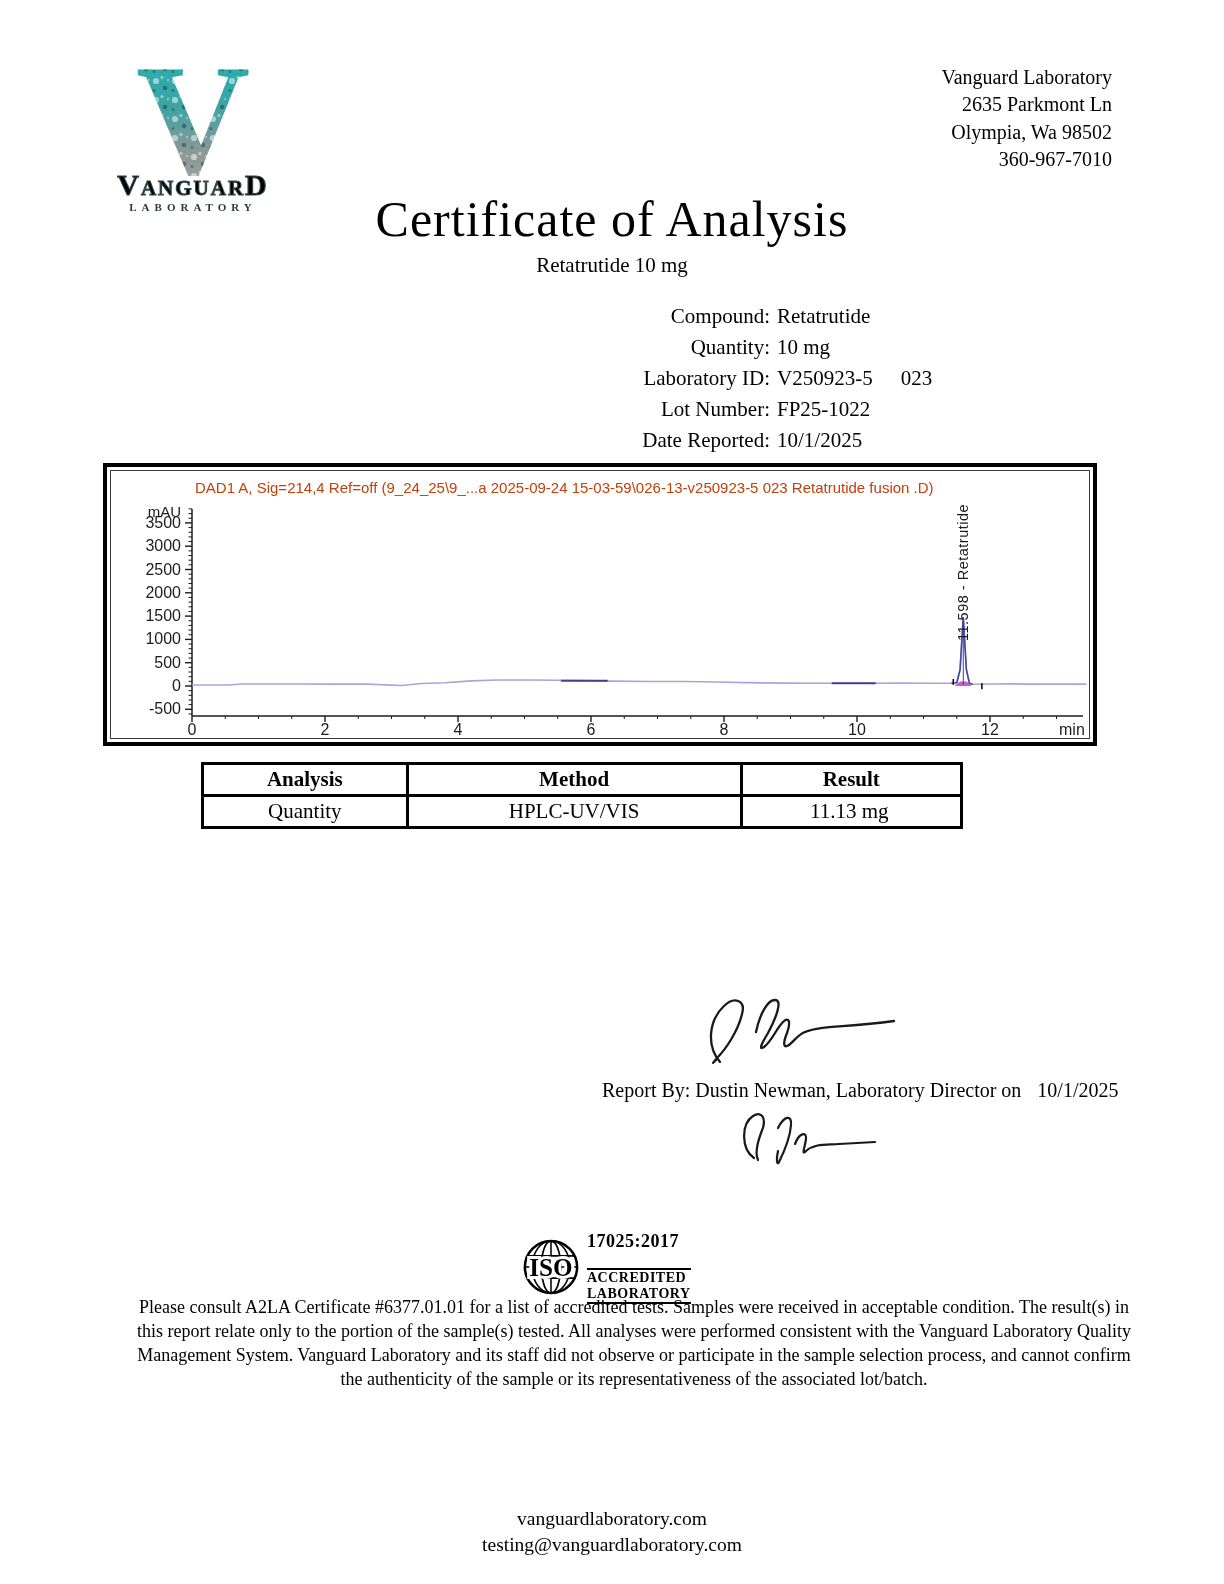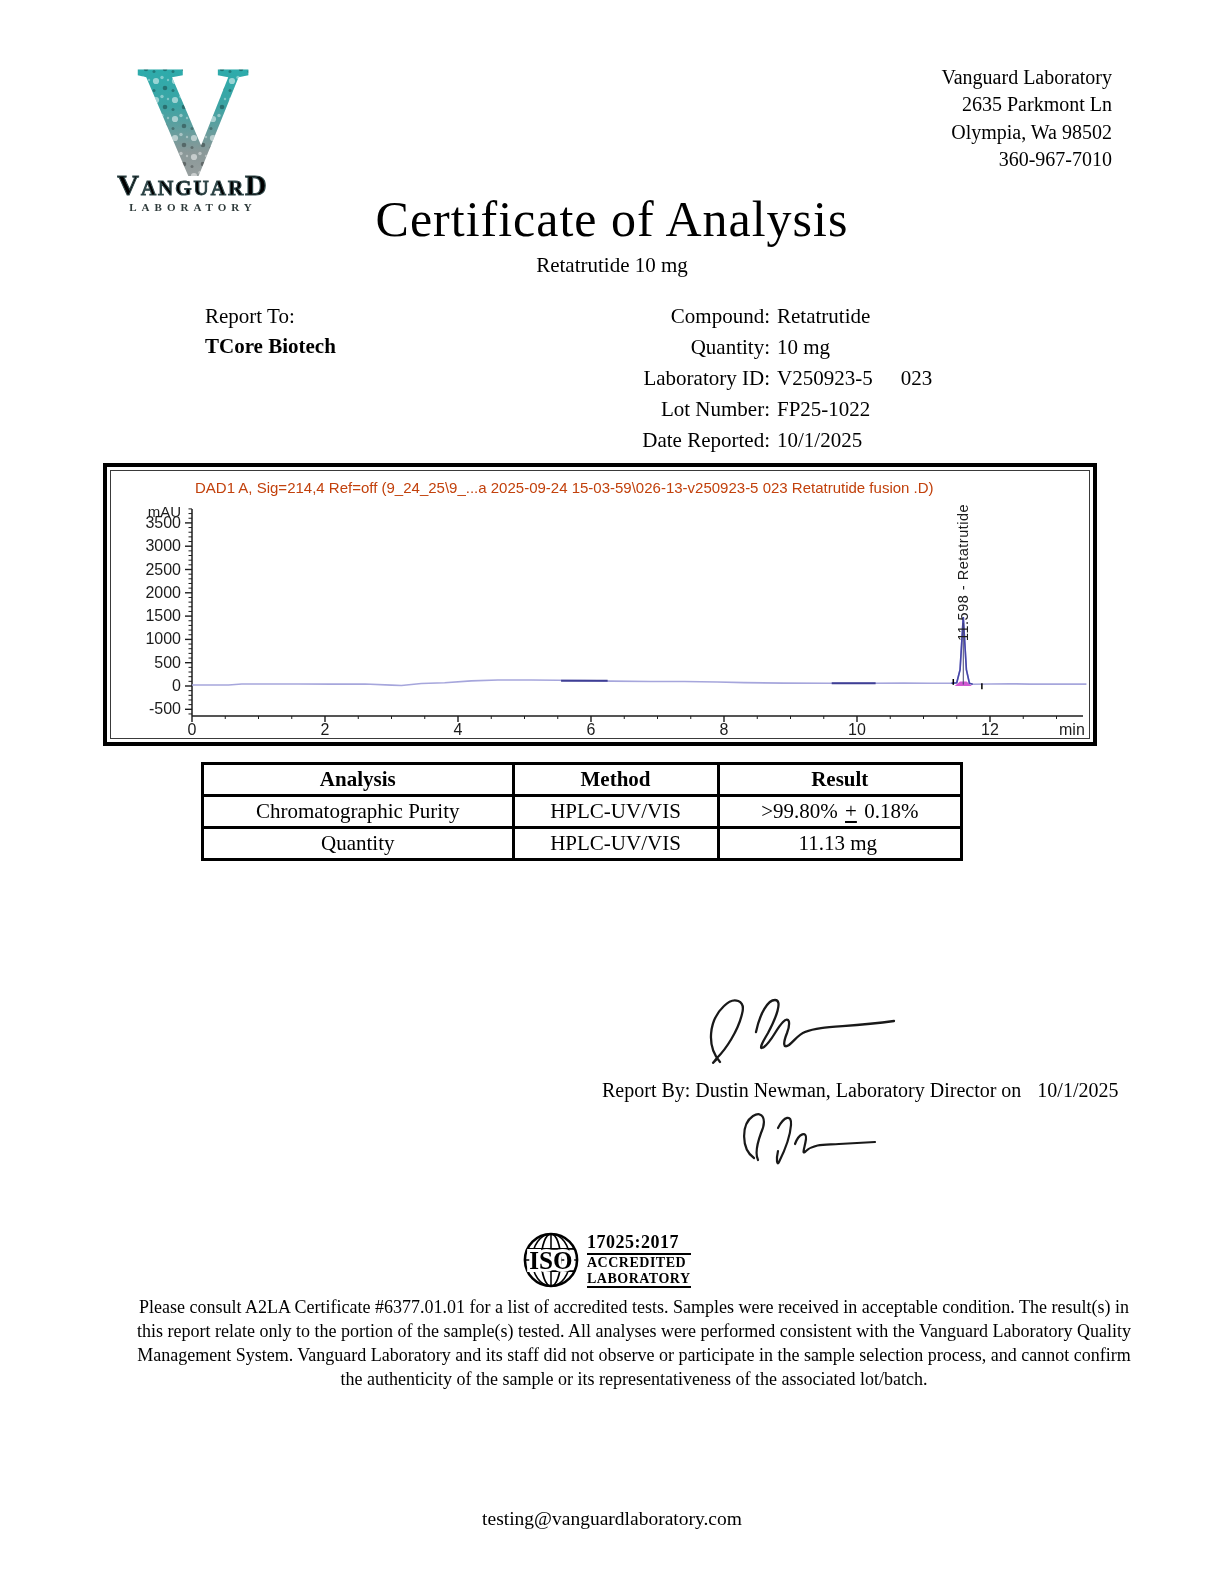--- a/index.html
+++ b/index.html
@@ -55,21 +55,21 @@
   .sig1 { position:absolute; left:698px; top:990px; }
   .sig2 { position:absolute; left:733px; top:1106px; }
   .sig-line { position:absolute; font-size:20px; white-space:nowrap; }
   .sig-line-1 { left:602px; top:1079px; }
   .sig-line-2 { left:598px; top:1166px; }
   .sig-line .date { margin-left:16px; }
 
   
   .iso { position:absolute; left:522px; top:1231px; display:flex; align-items:center; gap:7px; }
   .iso-text { font-weight:bold; line-height:1.12; }
-  .iso-std { font-size:18px; border-bottom:2px solid #000; padding-bottom:1px; letter-spacing:.5px; }
+  .iso-std { font-size:18px; border-bottom:2px solid #000; padding-bottom:17px; letter-spacing:.5px; }
   .iso-l1 { font-size:14px; letter-spacing:.5px; }
   .iso-l2 { font-size:14px; border-bottom:2px solid #000; letter-spacing:.5px; }
 
   
   .disclaimer { position:absolute; left:110px; top:1296px; width:1004px;
     text-align:center; font-size:18px; line-height:1.33;margin-left:22px; }
   .site-footer { position:absolute; left:0; top:1506px; width:100%;
     text-align:center; font-size:19.5px; line-height:1.32; }
 </style>
 </head>
@@ -104,24 +104,20 @@
   <div class="address">
     <div>Vanguard Laboratory</div>
     <div>2635 Parkmont Ln</div>
     <div>Olympia, Wa 98502</div>
     <div>360-967-7010</div>
   </div>
 
   <div class="doc-title">Certificate of Analysis</div>
   <div class="doc-subtitle">Retatrutide 10 mg</div>
 
-  <div class="report-to">
-    <div>Report To:</div>
-    <div class="name">TCore Biotech</div>
-  </div>
 
   <div class="info-fields">
     <div class="info-row">
       <span class="lbl">Compound:</span>
       <span class="val">Retatrutide</span>
       <span class="extra"></span>
     </div>
     <div class="info-row">
       <span class="lbl">Quantity:</span>
       <span class="val">10 mg</span>
@@ -257,25 +253,20 @@
     <table class="results">
       <thead>
         <tr>
           <th>Analysis</th>
           <th>Method</th>
           <th>Result</th>
         </tr>
       </thead>
       <tbody>
         <tr>
-          <td>Chromatographic Purity</td>
-          <td>HPLC-UV/VIS</td>
-          <td><span>&gt;99.80% </span><span class="pm">+</span><span> 0.18%</span></td>
-        </tr>
-        <tr>
           <td>Quantity</td>
           <td>HPLC-UV/VIS</td>
           <td><span>11.13 mg</span><span class="pm"></span><span></span></td>
         </tr>
       </tbody>
     </table>
   </div>
 
   <svg class="sig1" width="210" height="82" viewBox="0 0 210 82">
     <g fill="none" stroke="#191919" stroke-width="2.3" stroke-linecap="round">
@@ -310,16 +301,17 @@
     <div class="iso-text">
       <div class="iso-std">17025:2017</div>
       <div class="iso-l1">ACCREDITED</div>
       <div class="iso-l2">LABORATORY</div>
     </div>
   </div>
 
   <p class="disclaimer">Please consult A2LA Certificate #6377.01.01 for a list of accredited tests. Samples were received in acceptable condition. The result(s) in this report relate only to the portion of the sample(s) tested. All analyses were performed consistent with the Vanguard Laboratory Quality Management System. Vanguard Laboratory and its staff did not observe or participate in the sample selection process, and cannot confirm the authenticity of the sample or its representativeness of the associated lot/batch.</p>
 
   <div class="site-footer">
+    <div>vanguardlaboratory.com</div>
     <div>testing@vanguardlaboratory.com</div>
   </div>
 
 </div>
 
 </body></html>

